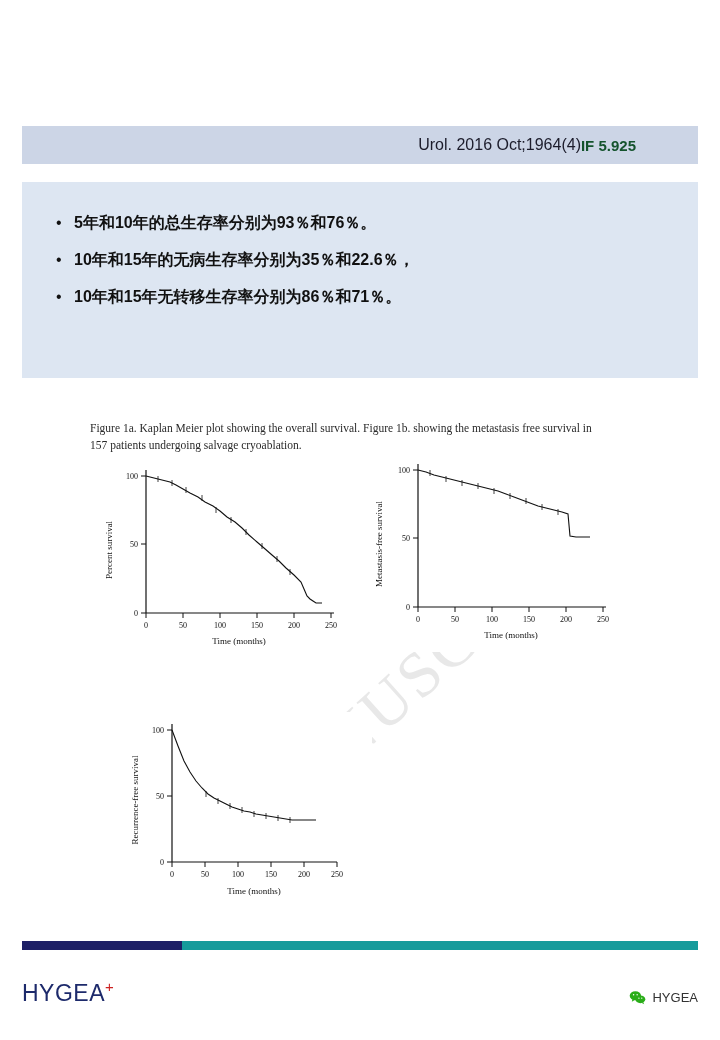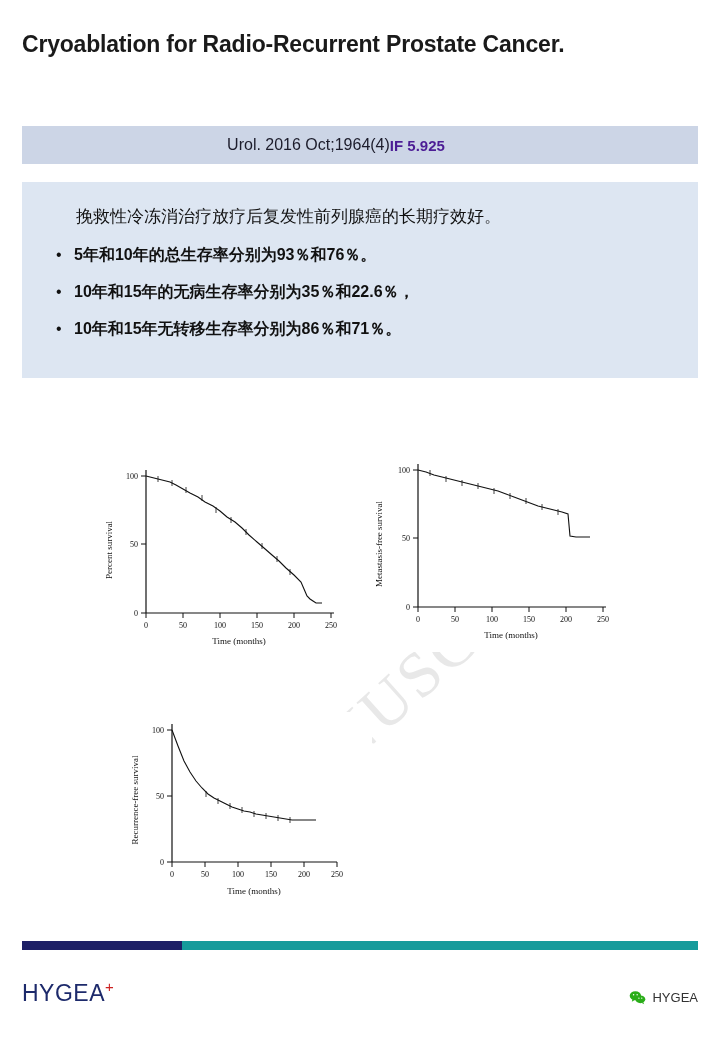--- a/index.html
+++ b/index.html
@@ -34,32 +34,32 @@
   
   .journal-bar {
     position: absolute;
     left: 22px;
     top: 126px;
     width: 676px;
     height: 38px;
     background: #ccd5e6;
     display: flex;
     align-items: center;
-    justify-content: center;
+    justify-content: flex-end;
     box-sizing: border-box;
     padding: 0 18px 0 14px;
   }
   .journal-ref {
     font-size: 16px;
     color: #1c1c2b;
   }
   .journal-if {
     font-size: 15px;
     font-weight: bold;
-    color: #4c1d95;
+    color: #14532d;
     margin-right: 44px;
   }
 
   
   .summary-box {
     position: absolute;
     left: 22px;
     top: 182px;
     width: 676px;
     height: 196px;
@@ -169,49 +169,48 @@
   .wechat-icon {
     width: 17px;
     height: 15px;
     color: #2aad19;
   }
 </style>
 </head>
 <body>
 
 <div class="title-block">
-  <div class="title-line">Cryoablation for Radio-Recurrent Prostate Cancer.</div>
 </div>
 
 <div class="journal-bar">
   <span class="journal-ref">Urol. 2016 Oct;1964(4)</span>
   <span class="journal-if">IF 5.925</span>
 </div>
 
 <div class="summary-box">
-  <div class="summary-head">挽救性冷冻消治疗放疗后复发性前列腺癌的长期疗效好。</div>
 
   <div class="bullet-row">
     <span class="bullet-dot">•</span>
     <span class="bullet-text">5年和10年的总生存率分别为93％和76％。</span>
   </div>
   <div class="bullet-row">
     <span class="bullet-dot">•</span>
     <span class="bullet-text">10年和15年的无病生存率分别为35％和22.6％，</span>
   </div>
   <div class="bullet-row">
     <span class="bullet-dot">•</span>
     <span class="bullet-text">10年和15年无转移生存率分别为86％和71％。</span>
   </div>
 </div>
 
 <div class="figure-region">
 
   <div class="watermark">MANUSCRIPT</div>
 
+  <div class="fig-caption" id="cap1">Figure 1a. Kaplan Meier plot showing the overall survival. Figure 1b. showing the metastasis free survival in 157 patients undergoing salvage cryoablation.</div>
 
   <div class="panel" id="panelA" style="left:72px; top:58px;">
     <svg width="260" height="200" viewBox="0 0 260 200">
 
       <line x1="52" y1="12" x2="52" y2="155" stroke="#111" stroke-width="1.2"></line>
       <line x1="52" y1="155" x2="240" y2="155" stroke="#111" stroke-width="1.2"></line>
 
       <line x1="47" y1="18" x2="52" y2="18" stroke="#111" stroke-width="1"></line>
       <line x1="47" y1="86" x2="52" y2="86" stroke="#111" stroke-width="1"></line>
       <line x1="47" y1="155" x2="52" y2="155" stroke="#111" stroke-width="1"></line>

